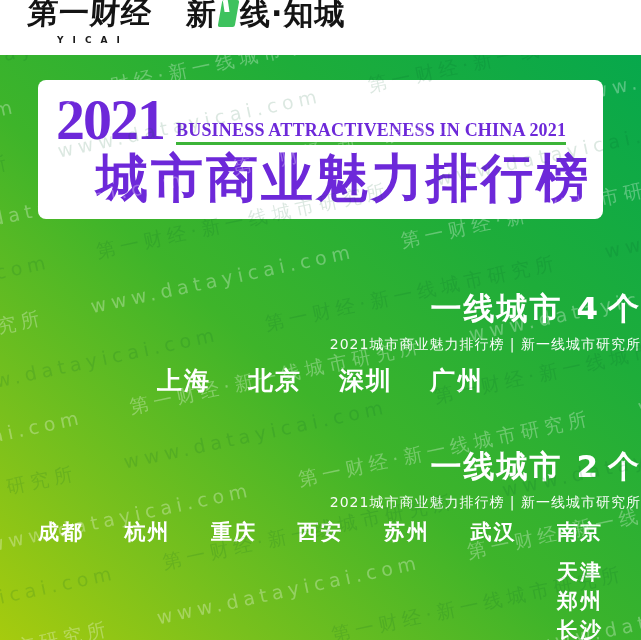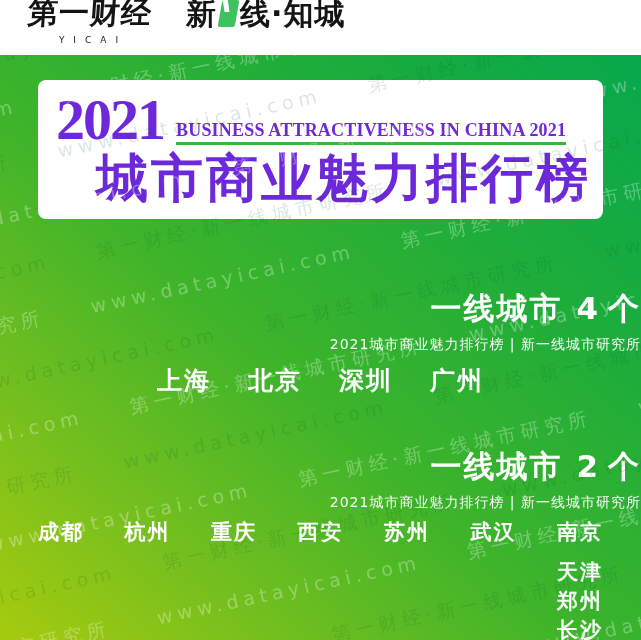--- a/index.html
+++ b/index.html
@@ -14,21 +14,21 @@
   .header {
     height:55px; background:#ffffff; position:relative; z-index:10;
     display:flex; align-items:flex-start; padding-left:28px;
   }
   .logo-yicai { margin-top:-7px; text-align:center; }
   .logo-yicai .cn {
     font-size:30px; font-weight:bold; color:#141414;
     letter-spacing:1px; transform:skewX(-4deg); display:inline-block;
   }
   .logo-yicai .sub {
-    font-size:9px; font-weight:normal; color:#1a1a1a;
+    font-size:9px; font-weight:bold; color:#1a1a1a;
     letter-spacing:9px; margin-top:1px; padding-left:6px;
   }
   .logo-zc {
     margin:-6px 0 0 34px; display:flex; align-items:center;
     font-size:30px; font-weight:bold; color:#141414; letter-spacing:1px;
   }
   .green-one {
     display:inline-block; width:17px; height:27px; margin:0 3px 2px 3px;
     background:#3ec25e; transform:skewX(-10deg); border-radius:2px;
     position:relative; overflow:hidden;

